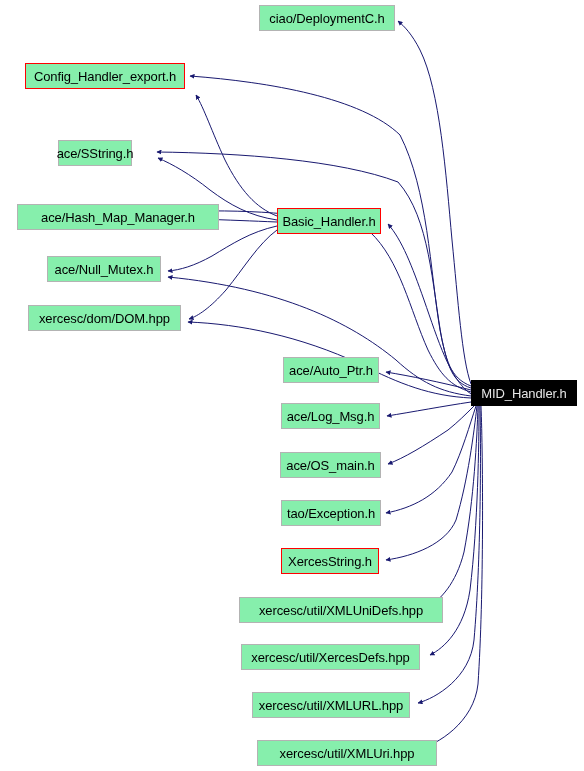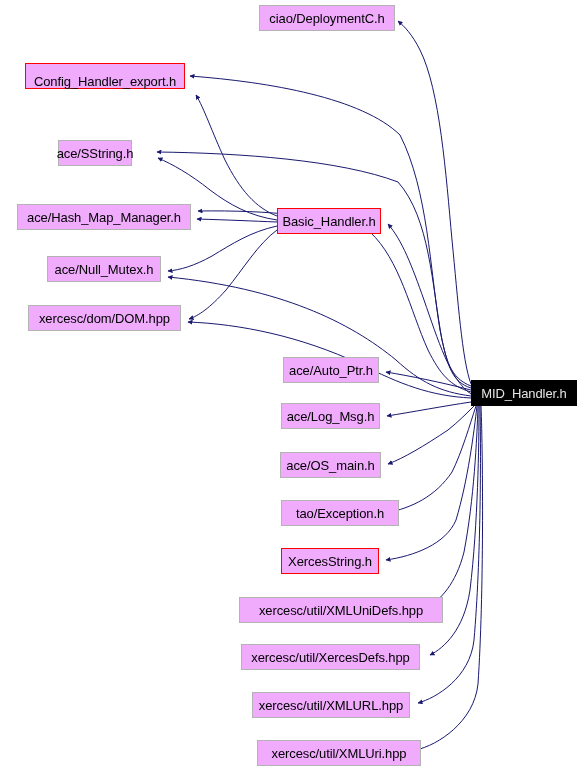--- a/index.html
+++ b/index.html
@@ -28,21 +28,21 @@
     position: absolute;
     box-sizing: border-box;
     display: flex;
     align-items: center;
     justify-content: center;
     white-space: nowrap;
     font-size: 13px;
     line-height: 1;
     letter-spacing: -0.1px;
     color: #000000;
-    background: #f0abfc;
+    background: #86efac;
     border: 1px solid #b3b3b3;
     height: 26px;
     cursor: default;
   }
   .node.red {
     border: 1px solid #ff0000;
   }
   .node.current {
     border: 1px solid #000000;
     background: #000000;
@@ -84,27 +84,27 @@
         <path d="M478,406 C477,438 474,500 464,552 C456,584 440,600 428,607" fill="none" stroke="#191970" stroke-width="1" marker-end="url(#arrowhead)"></path>
         <path d="M479,406 C479,444 478,524 470,590 C464,630 444,648 430,655" fill="none" stroke="#191970" stroke-width="1" marker-end="url(#arrowhead)"></path>
         <path d="M480,406 C481,450 481,560 474,640 C470,678 436,698 418,703" fill="none" stroke="#191970" stroke-width="1" marker-end="url(#arrowhead)"></path>
         <path d="M481,406 C483,456 484,594 478,684 C474,722 438,745 416,750" fill="none" stroke="#191970" stroke-width="1" marker-end="url(#arrowhead)"></path>
       </g>
   </svg>
   <div id="nodes">
       <div class="node" style="left: 259px; top: 5px; width: 136px;">
         <span class="node-label">ciao/DeploymentC.h</span>
       </div>
-      <div class="node red" style="left: 25px; top: 63px; width: 160px; align-items: flex-end;">
+      <div class="node red" style="left: 25px; top: 63px; width: 160px;">
         <span class="node-label">Config_Handler_export.h</span>
       </div>
       <div class="node" style="left: 58px; top: 140px; width: 74px;">
         <span class="node-label">ace/SString.h</span>
       </div>
-      <div class="node" style="left: 17px; top: 204px; width: 174px;">
+      <div class="node" style="left: 17px; top: 204px; width: 202px;">
         <span class="node-label">ace/Hash_Map_Manager.h</span>
       </div>
       <div class="node red" style="left: 277px; top: 208px; width: 104px;">
         <span class="node-label">Basic_Handler.h</span>
       </div>
       <div class="node" style="left: 47px; top: 256px; width: 114px;">
         <span class="node-label">ace/Null_Mutex.h</span>
       </div>
       <div class="node" style="left: 28px; top: 305px; width: 153px; text-align: center;">
         <span class="node-label">xercesc/dom/DOM.hpp</span>
@@ -114,32 +114,32 @@
       </div>
       <div class="node current" style="left: 471px; top: 380px; width: 106px;">
         <span class="node-label">MID_Handler.h</span>
       </div>
       <div class="node" style="left: 281px; top: 403px; width: 99px;">
         <span class="node-label">ace/Log_Msg.h</span>
       </div>
       <div class="node" style="left: 280px; top: 452px; width: 101px;">
         <span class="node-label">ace/OS_main.h</span>
       </div>
-      <div class="node" style="left: 281px; top: 500px; width: 118px;">
+      <div class="node" style="left: 281px; top: 500px; width: 100px;">
         <span class="node-label">tao/Exception.h</span>
       </div>
       <div class="node red" style="left: 281px; top: 548px; width: 98px;">
         <span class="node-label">XercesString.h</span>
       </div>
       <div class="node" style="left: 239px; top: 597px; width: 204px;">
         <span class="node-label">xercesc/util/XMLUniDefs.hpp</span>
       </div>
       <div class="node" style="left: 241px; top: 644px; width: 179px;">
         <span class="node-label">xercesc/util/XercesDefs.hpp</span>
       </div>
       <div class="node" style="left: 252px; top: 692px; width: 158px;">
         <span class="node-label">xercesc/util/XMLURL.hpp</span>
       </div>
-      <div class="node" style="left: 257px; top: 740px; width: 164px;">
+      <div class="node" style="left: 257px; top: 740px; width: 180px;">
         <span class="node-label">xercesc/util/XMLUri.hpp</span>
       </div>
     </div>
 </div>
 
 </body></html>

